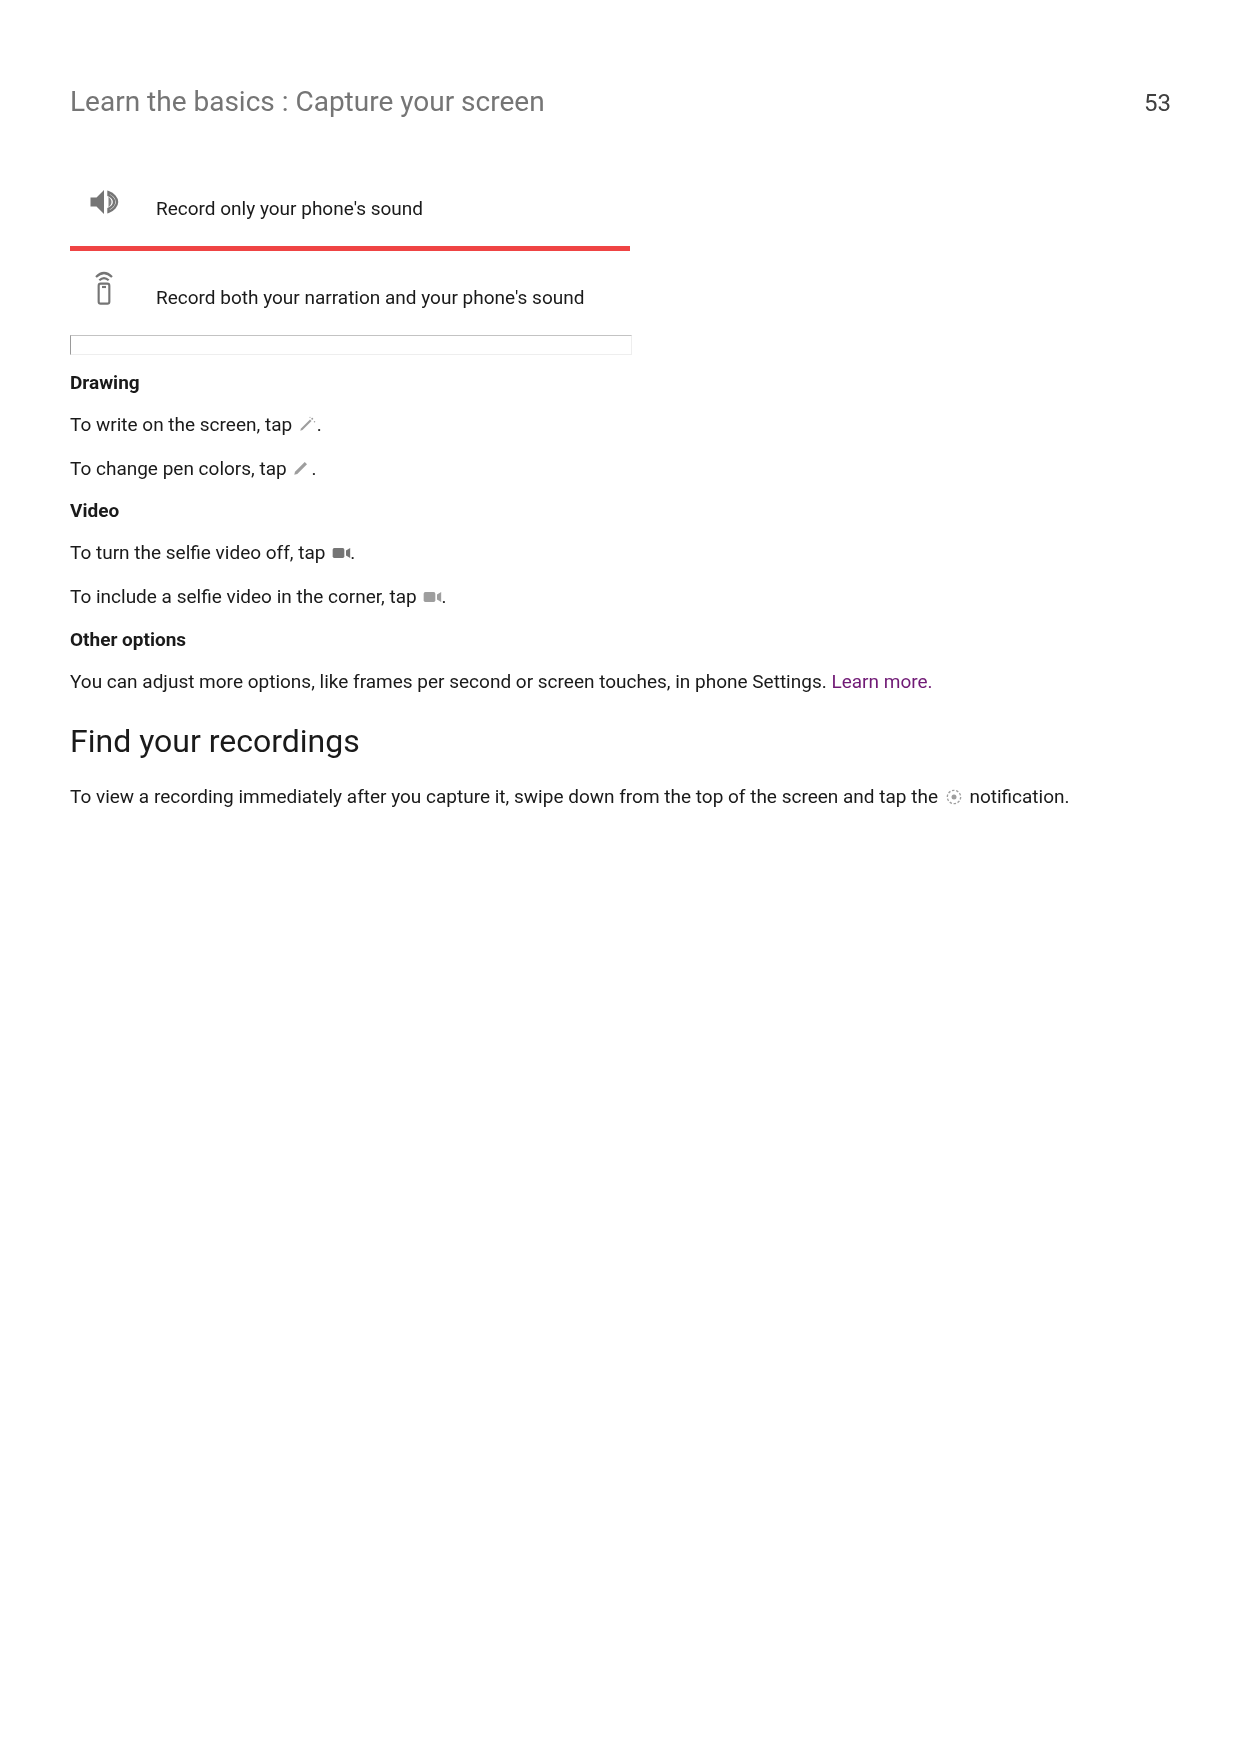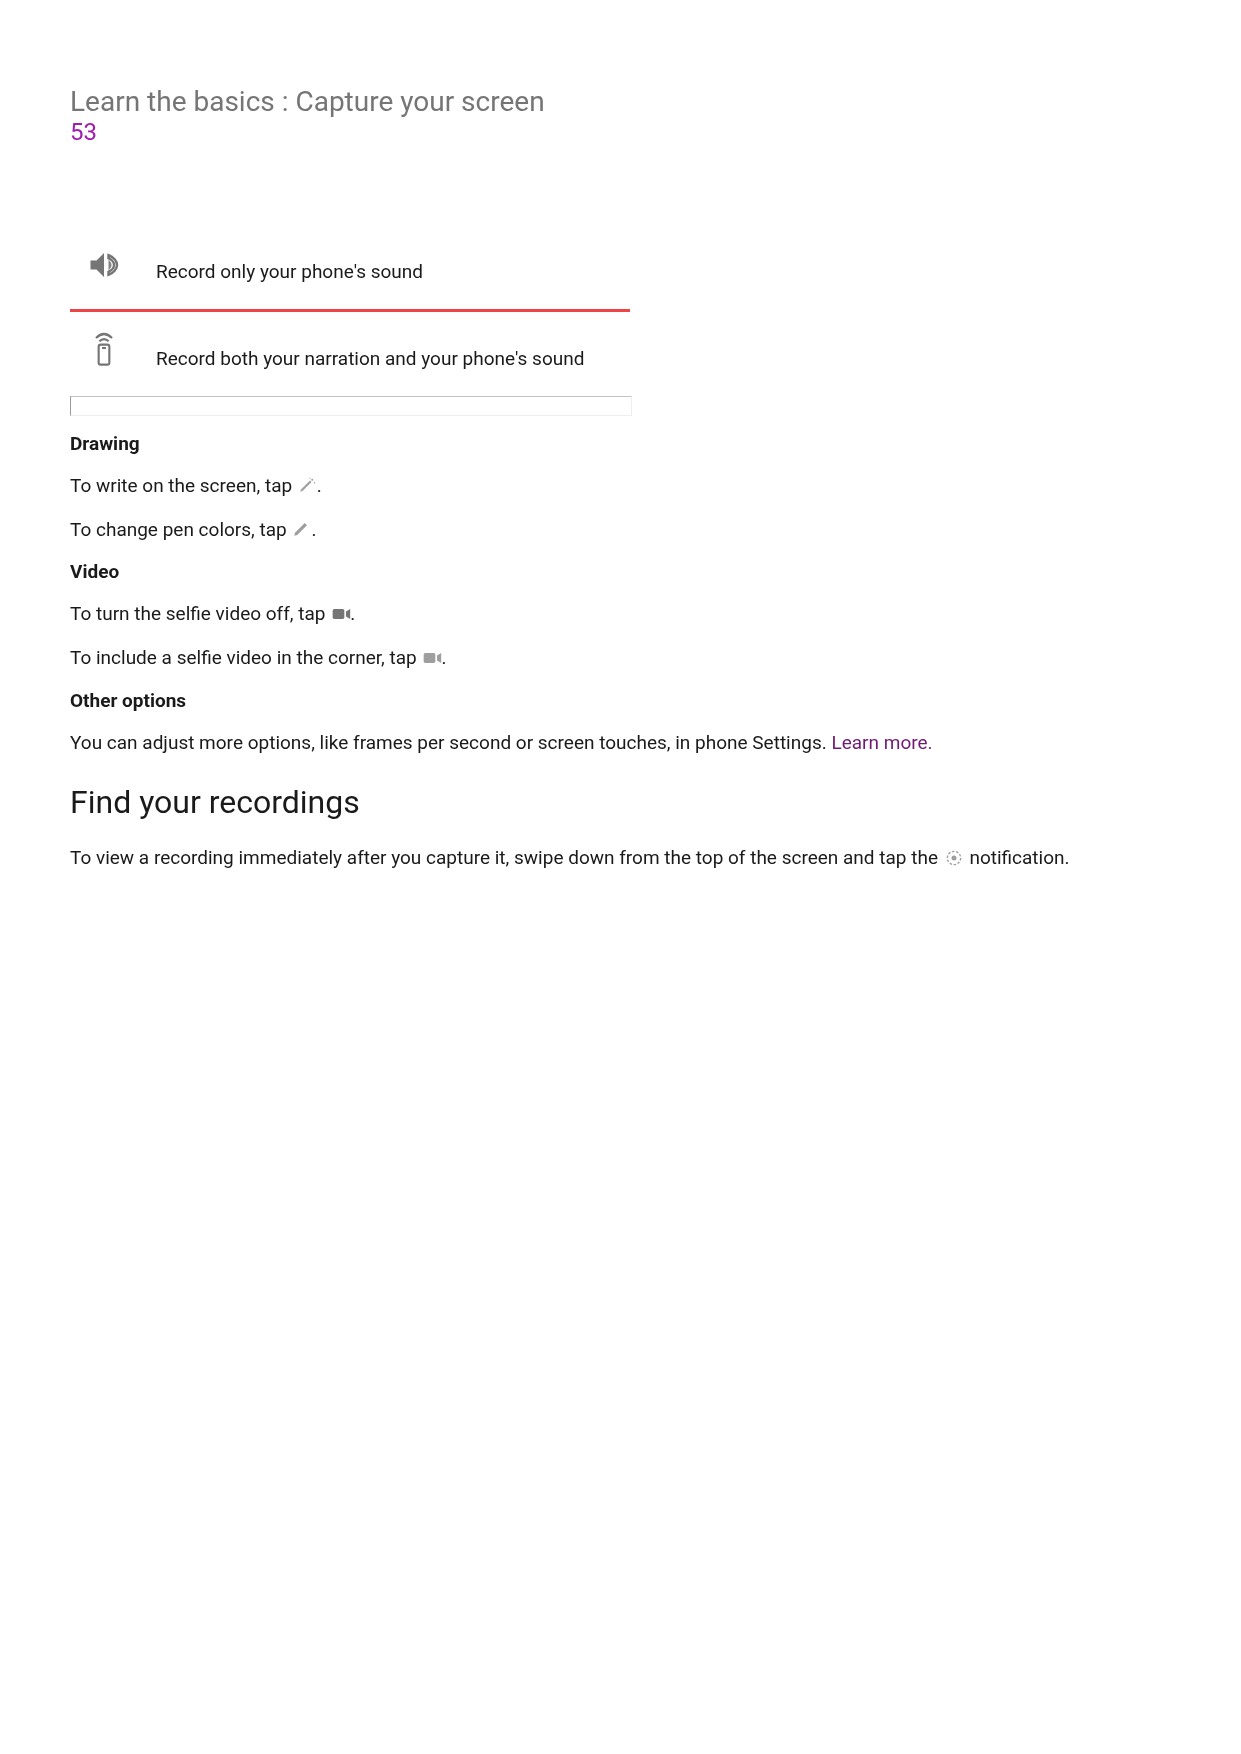--- a/index.html
+++ b/index.html
@@ -13,31 +13,30 @@
     width: 1241px;
     height: 1754px;
     box-sizing: border-box;
     padding: 85px 70px 60px 70px;
     position: relative;
   }
   .header {
     display: flex;
     justify-content: space-between;
     align-items: baseline;
-    margin-bottom: 93px;
-    flex-direction: column;
+    margin-bottom: 58px;
   }
   .header-title {
     font-size: 28px;
     color: #757575;
     font-weight: 400;
   }
   .header-page {
     font-size: 24px;
-    color: #a21caf;
+    color: #404040;
     font-weight: 400;
     text-align: center;
   }
 
   
   .opt-row {
     display: flex;
     align-items: flex-end;
     width: 560px;
     box-sizing: border-box;
@@ -105,21 +104,21 @@
     <div class="opt-icon">
       <svg width="36" height="36" viewBox="0 0 24 24" fill="#757575">
         <path d="M3 9v6h4l5 5V4L7 9H3z"></path>
         <path d="M15 8.5c1.2.9 2 2.3 2 3.5s-.8 2.6-2 3.5v-7z" fill="#757575" opacity="0.9"></path>
         <path d="M15 5.5v2c2.2 1 3.7 3 3.7 4.5S17.2 15.5 15 16.5v2c3.3-1.1 5.7-3.9 5.7-6.5S18.3 6.6 15 5.5z" fill="none" stroke="#757575" stroke-width="1.6"></path>
       </svg>
     </div>
     <div class="opt-text">Record only your phone's sound</div>
   </div>
 
-  <div class="opt-row opt-sep-row" style="border-top:3px solid #ef4444; padding-top:18px;">
+  <div class="opt-row opt-sep-row" style="border-top:5px solid #ef4444; padding-top:18px;">
     <div class="opt-icon">
       <svg width="34" height="40" viewBox="0 0 24 30" fill="none" stroke="#757575" stroke-width="1.6">
         <path d="M6 6 Q12 0 18 6"></path>
         <path d="M8.5 8.5 Q12 5 15.5 8.5"></path>
         <rect x="8" y="11" width="8" height="15" rx="1.5" fill="none"></rect>
         <line x1="10.5" y1="13.5" x2="13.5" y2="13.5"></line>
       </svg>
     </div>
     <div class="opt-text">Record both your narration and your phone's sound</div>
   </div>

